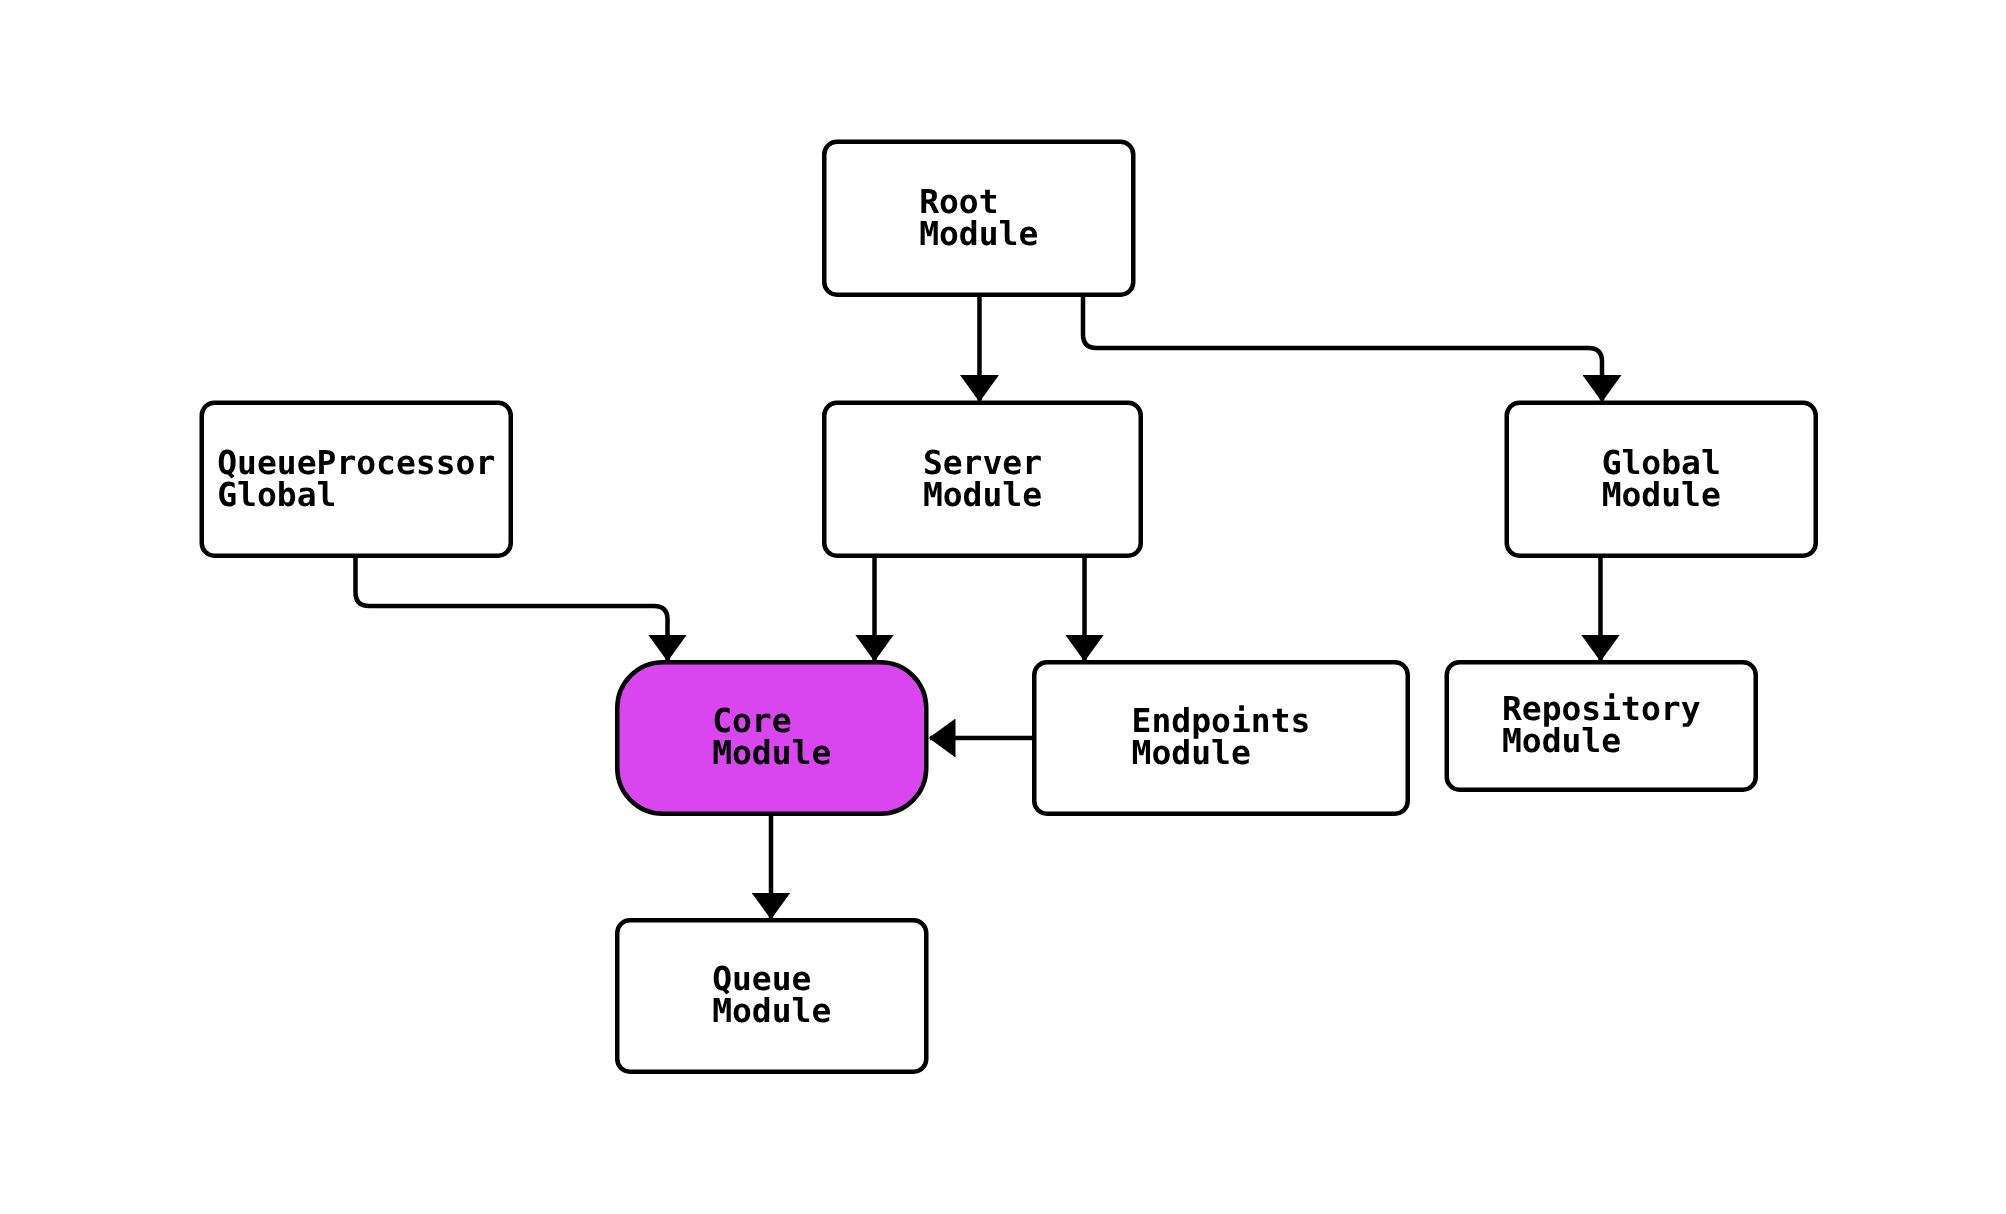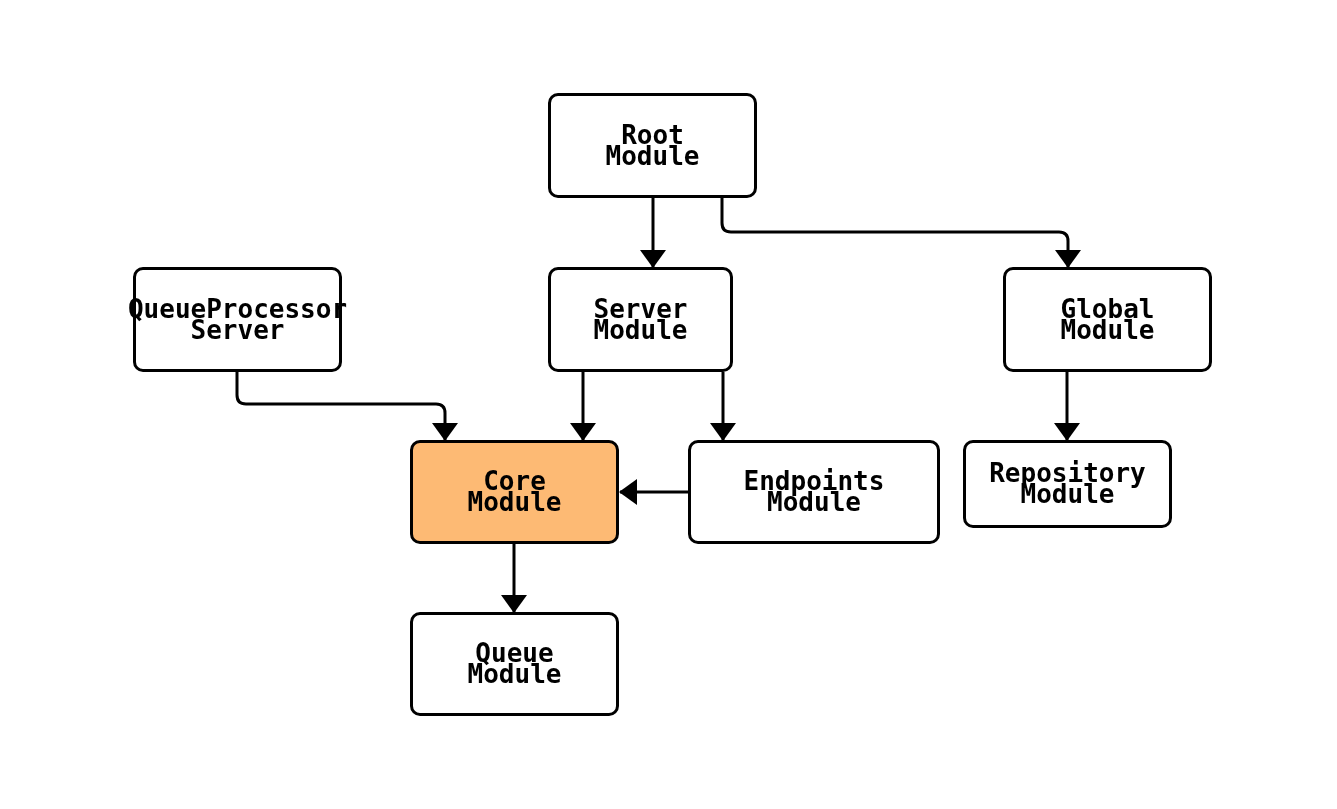--- a/index.html
+++ b/index.html
@@ -36,24 +36,23 @@
     box-sizing: border-box;
     background: #ffffff;
     border: 3px solid #000000;
     border-radius: 10px;
     display: flex;
     align-items: center;
     justify-content: center;
   }
   .node .label {
     font-weight: bold;
-    font-size: 26px;
+    font-size: 22px;
     line-height: 21px;
     color: #000000;
-    text-align: center;
     white-space: pre-line;
   }
   .edge {
     fill: none;
     stroke: #000000;
     stroke-width: 3;
   }
 </style>
 </head>
 <body>
@@ -76,31 +75,31 @@
         <path class="edge" d="M514,544 L514,612" stroke="#000000" marker-end="url(#arrowhead)"></path>
       </g>
   </svg>
   <div id="nodes">
       <div class="node" style="left: 548px; top: 93px; width: 209px; height: 105px; background: rgb(255, 255, 255); border-color: rgb(0, 0, 0);">
         <span class="label">Root
 Module</span>
       </div>
       <div class="node" style="left: 133px; top: 267px; width: 209px; height: 105px; background: rgb(255, 255, 255); border-color: rgb(0, 0, 0);">
         <span class="label">QueueProcessor
-Server</span>
+Global</span>
       </div>
-      <div class="node" style="left: 548px; top: 267px; width: 185px; height: 105px; background: rgb(255, 255, 255); border-color: rgb(0, 0, 0);">
+      <div class="node" style="left: 548px; top: 267px; width: 214px; height: 105px; background: rgb(255, 255, 255); border-color: rgb(0, 0, 0);">
         <span class="label">Server
 Module</span>
       </div>
       <div class="node" style="left: 963px; top: 267px; width: 209px; height: 105px; background: rgb(255, 255, 255); border-color: rgb(0, 0, 0); margin-left: 40px;">
         <span class="label">Global
 Module</span>
       </div>
-      <div class="node" style="left: 410px; top: 440px; width: 209px; height: 104px; background: #fdba74; border-color: rgb(0, 0, 0);">
+      <div class="node" style="left: 410px; top: 440px; width: 209px; height: 104px; background: #d946ef; border-color: rgb(0, 0, 0); border-radius: 32px;">
         <span class="label">Core
 Module</span>
       </div>
       <div class="node" style="left: 688px; top: 440px; width: 252px; height: 104px; background: rgb(255, 255, 255); border-color: rgb(0, 0, 0);">
         <span class="label">Endpoints
 Module</span>
       </div>
       <div class="node" style="left: 963px; top: 440px; width: 209px; height: 88px; background: rgb(255, 255, 255); border-color: rgb(0, 0, 0);">
         <span class="label">Repository
 Module</span>

